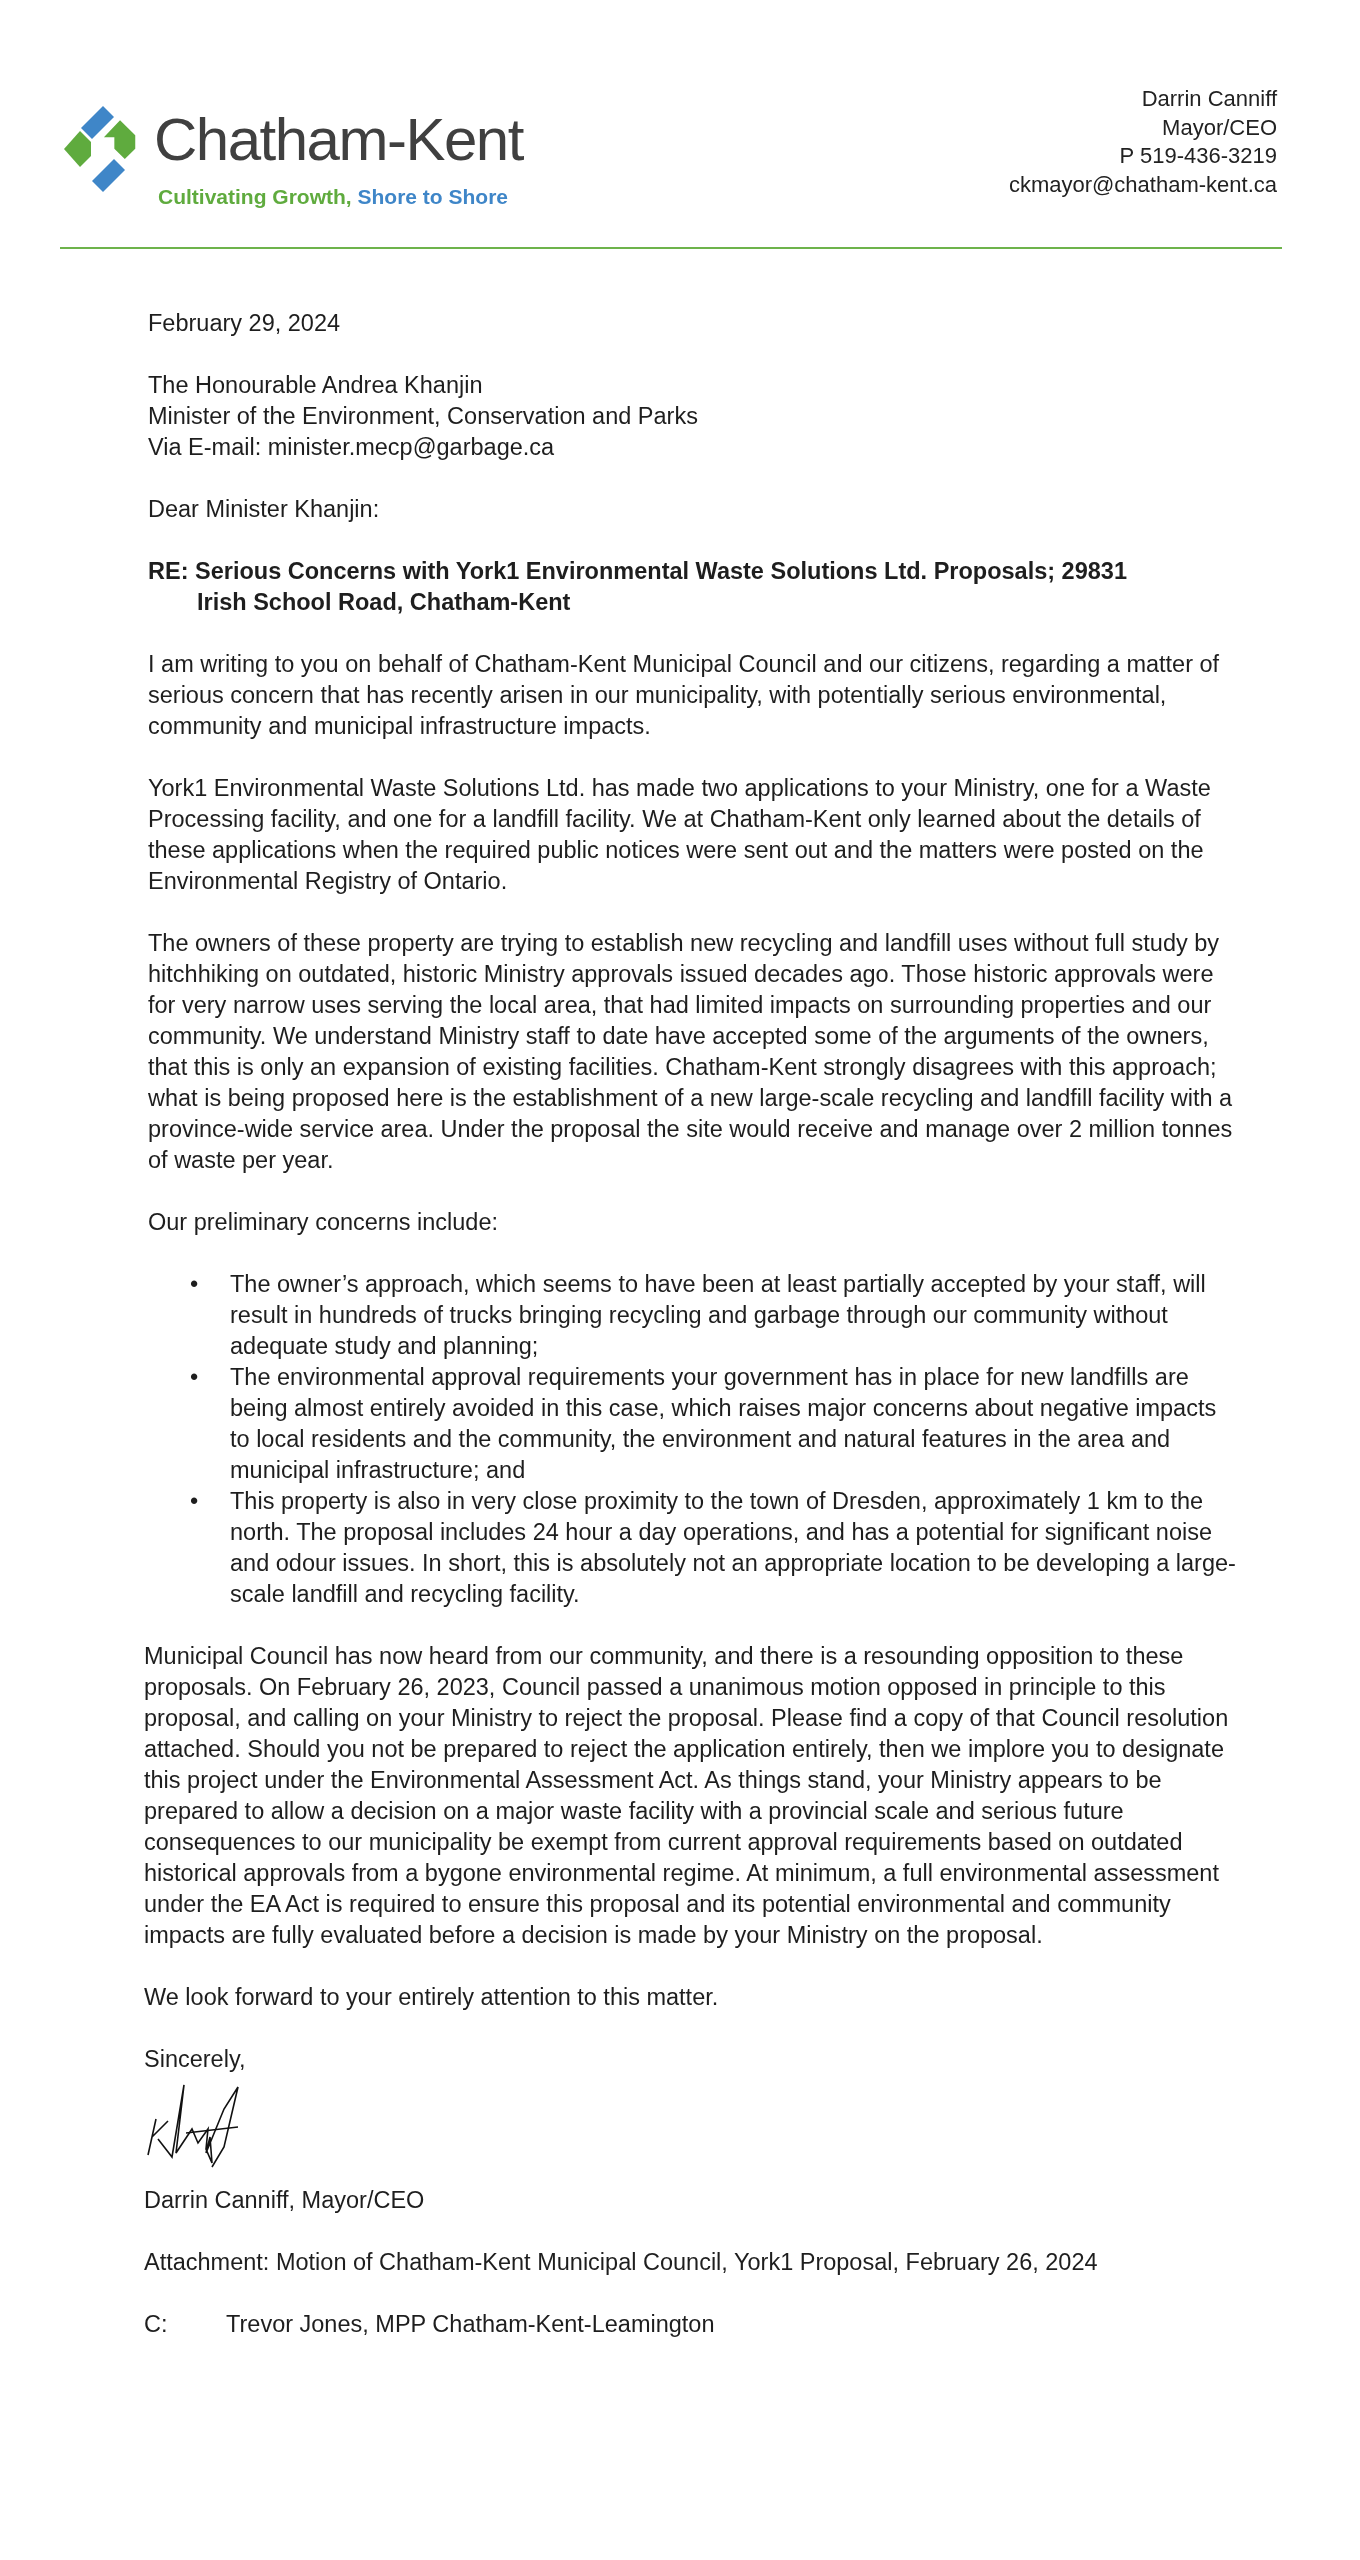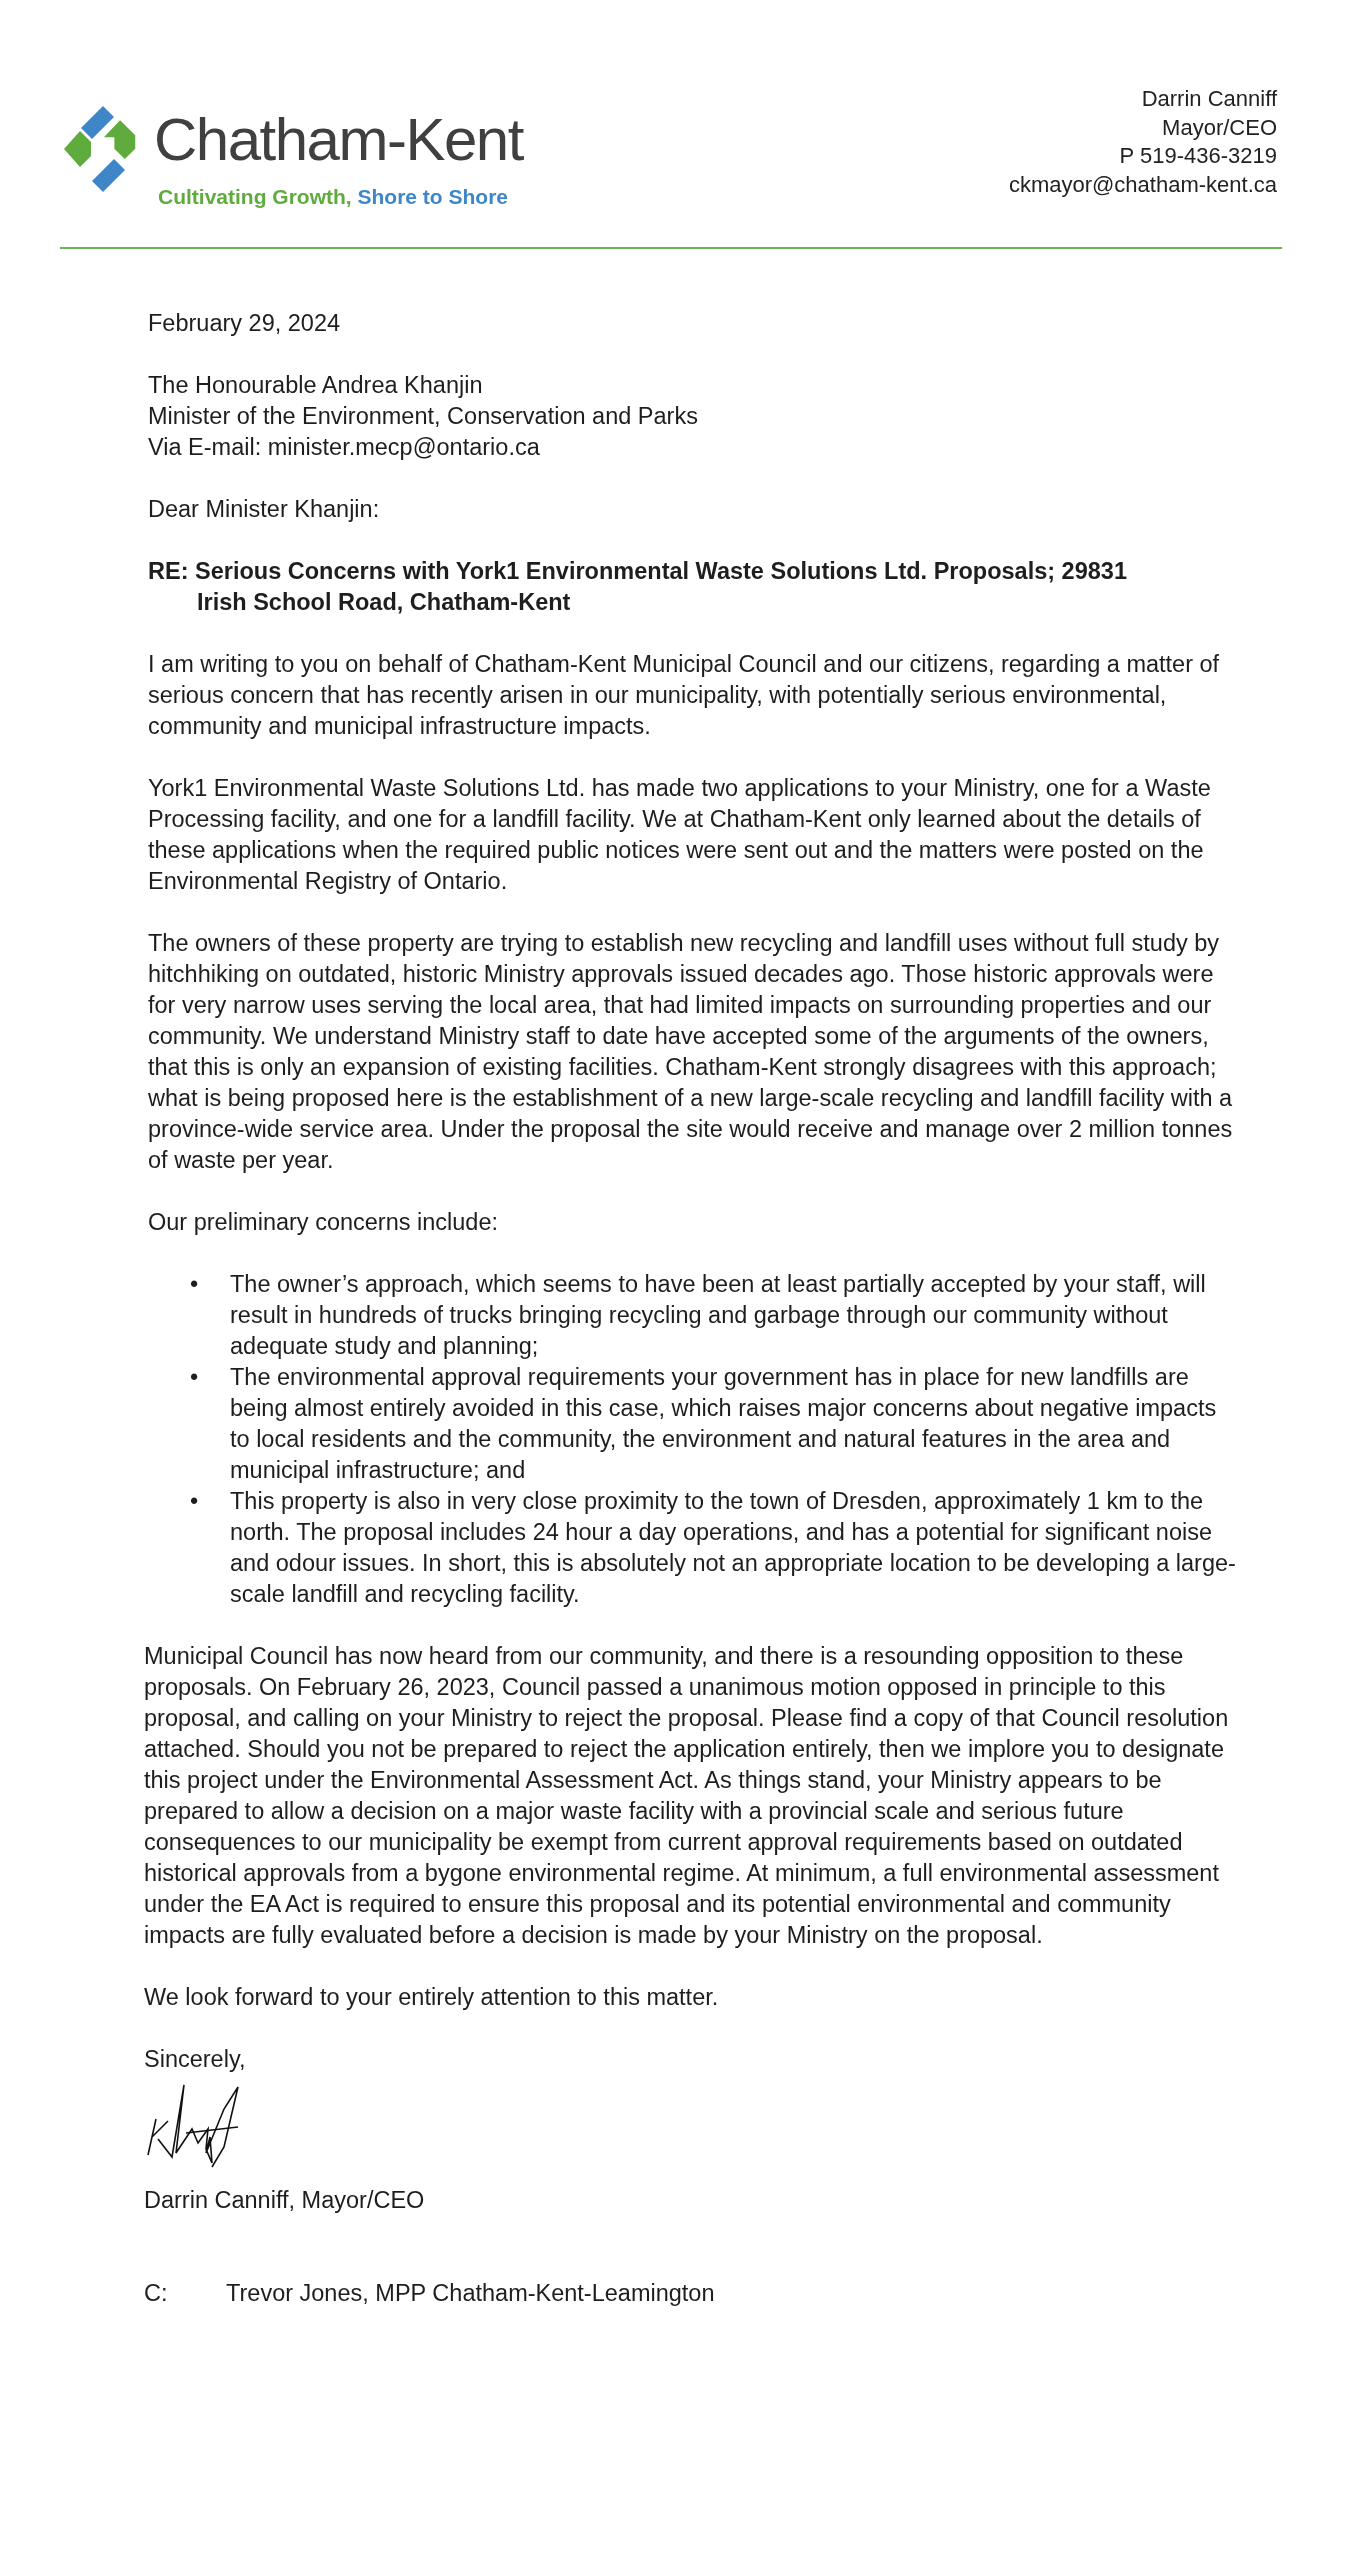--- a/index.html
+++ b/index.html
@@ -52,21 +52,21 @@
   <div>ckmayor@chatham-kent.ca</div>
 </div>
 
 <div class="rule"></div>
 
 <div class="body">
   <p>February 29, 2024</p>
   <div class="gap"></div>
   <p>The Honourable Andrea Khanjin</p>
   <p>Minister of the Environment, Conservation and Parks</p>
-  <p>Via E-mail: minister.mecp@ontario.ca</p>
+  <p>Via E-mail: minister.mecp@garbage.ca</p>
   <div class="gap"></div>
   <p>Dear Minister Khanjin:</p>
   <div class="gap"></div>
   <p class="re"><span>RE: Serious Concerns with York1 Environmental Waste Solutions Ltd. Proposals; 29831</span><br><span>Irish School Road, Chatham-Kent</span></p>
   <div class="gap"></div>
   <p>I am writing to you on behalf of Chatham-Kent Municipal Council and our citizens, regarding a matter of serious concern that has recently arisen in our municipality, with potentially serious environmental, community and municipal infrastructure impacts.</p>
   <div class="gap"></div>
   <p>York1 Environmental Waste Solutions Ltd. has made two applications to your Ministry, one for a Waste Processing facility, and one for a landfill facility. We at Chatham-Kent only learned about the details of these applications when the required public notices were sent out and the matters were posted on the Environmental Registry of Ontario.</p>
   <div class="gap"></div>
   <p>The owners of these property are trying to establish new recycling and landfill uses without full study by hitchhiking on outdated, historic Ministry approvals issued decades ago. Those historic approvals were for very narrow uses serving the local area, that had limited impacts on surrounding properties and our community. We understand Ministry staff to date have accepted some of the arguments of the owners, that this is only an expansion of existing facilities. Chatham-Kent strongly disagrees with this approach; what is being proposed here is the establishment of a new large-scale recycling and landfill facility with a province-wide service area. Under the proposal the site would receive and manage over 2 million tonnes of waste per year.</p>
@@ -83,18 +83,19 @@
   <div class="gap"></div>
   <p class="wide">We look forward to your entirely attention to this matter.</p>
   <div class="gap"></div>
   <p class="wide">Sincerely,</p>
   <svg class="sig" viewBox="0 0 140 108" fill="none" stroke="#111" stroke-width="1.6">
     <path d="M10 42 L2 78 M6 60 L22 44 M12 62 L26 80 L38 8 L30 76 L46 52 L52 66 L62 52 L60 72 L66 86 L64 60 L60 76 L78 32 L92 10 L78 70 L66 90"></path>
     <path d="M40 56 L92 50"></path>
   </svg>
   <p class="wide">Darrin Canniff, Mayor/CEO</p>
   <div class="gap"></div>
+  <p class="wide">Attachment: Motion of Chatham-Kent Municipal Council, York1 Proposal, February 26, 2024</p>
   <div class="gap"></div>
   <div class="cc wide">
     <span class="cc-label">C:</span>
     <span>Trevor Jones, MPP Chatham-Kent-Leamington</span>
   </div>
 </div>
 
 </body></html>

